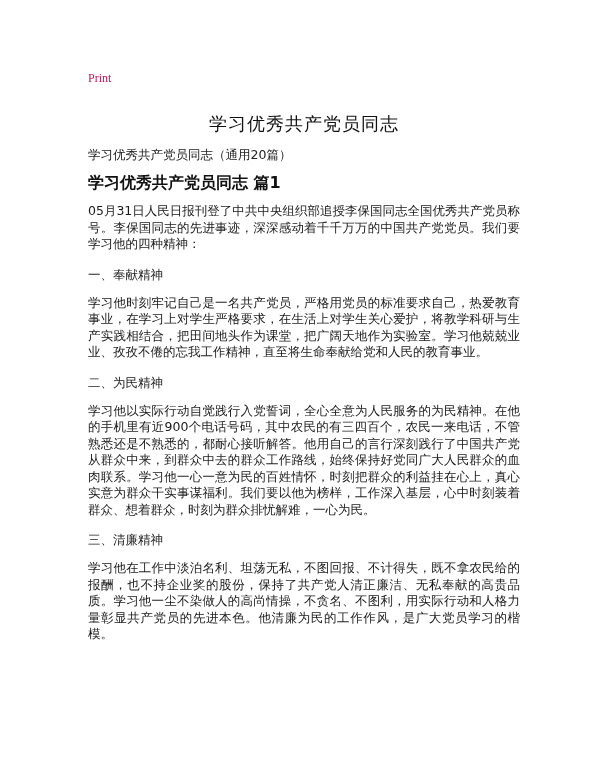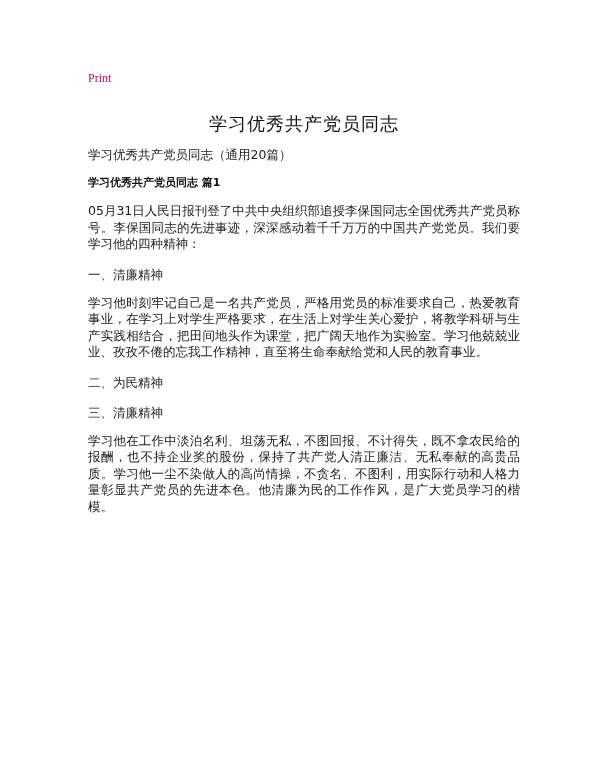--- a/index.html
+++ b/index.html
@@ -38,21 +38,21 @@
       color: #111;
       letter-spacing: 1px;
     }
     .subtitle {
       font-size: 12.5px;
       line-height: 16px;
       margin-top: 11px;
       color: #222;
     }
     .section-title {
-      font-size: 11px;
+      font-size: 16px;
       line-height: 16px;
       margin-top: 12px;
       font-weight: bold;
       color: #111;
     }
     .para {
       font-size: 12.5px;
       line-height: 16.5px;
       margin-top: 12px;
       color: #1a1a1a;
@@ -69,21 +69,22 @@
 </head>
 <body>
 
 <div class="page">
   <div class="print-label">Print</div>
   <h1 class="doc-title">学习优秀共产党员同志</h1>
   <div class="subtitle">学习优秀共产党员同志（通用20篇）</div>
   <div class="section-title">学习优秀共产党员同志 篇1</div>
   <p class="para" style="margin-bottom:0;">05月31日人民日报刊登了中共中央组织部追授李保国同志全国优秀共产党员称号。李保国同志的先进事迹，深深感动着千千万万的中国共产党党员。我们要学习他的四种精神：</p>
 
-  <div class="heading">一、清廉精神</div>
+  <div class="heading">一、奉献精神</div>
   <p class="para" style="margin-bottom:0;">学习他时刻牢记自己是一名共产党员，严格用党员的标准要求自己，热爱教育事业，在学习上对学生严格要求，在生活上对学生关心爱护，将教学科研与生产实践相结合，把田间地头作为课堂，把广阔天地作为实验室。学习他兢兢业业、孜孜不倦的忘我工作精神，直至将生命奉献给党和人民的教育事业。</p>
 
   <div class="heading">二、为民精神</div>
+  <p class="para" style="margin-bottom:0;">学习他以实际行动自觉践行入党誓词，全心全意为人民服务的为民精神。在他的手机里有近900个电话号码，其中农民的有三四百个，农民一来电话，不管熟悉还是不熟悉的，都耐心接听解答。他用自己的言行深刻践行了中国共产党从群众中来，到群众中去的群众工作路线，始终保持好党同广大人民群众的血肉联系。学习他一心一意为民的百姓情怀，时刻把群众的利益挂在心上，真心实意为群众干实事谋福利。我们要以他为榜样，工作深入基层，心中时刻装着群众、想着群众，时刻为群众排忧解难，一心为民。</p>
 
   <div class="heading">三、清廉精神</div>
   <p class="para" style="margin-bottom:0;">学习他在工作中淡泊名利、坦荡无私，不图回报、不计得失，既不拿农民给的报酬，也不持企业奖的股份，保持了共产党人清正廉洁、无私奉献的高贵品质。学习他一尘不染做人的高尚情操，不贪名、不图利，用实际行动和人格力量彰显共产党员的先进本色。他清廉为民的工作作风，是广大党员学习的楷模。</p>
 
 </div>
 
 </body></html>

